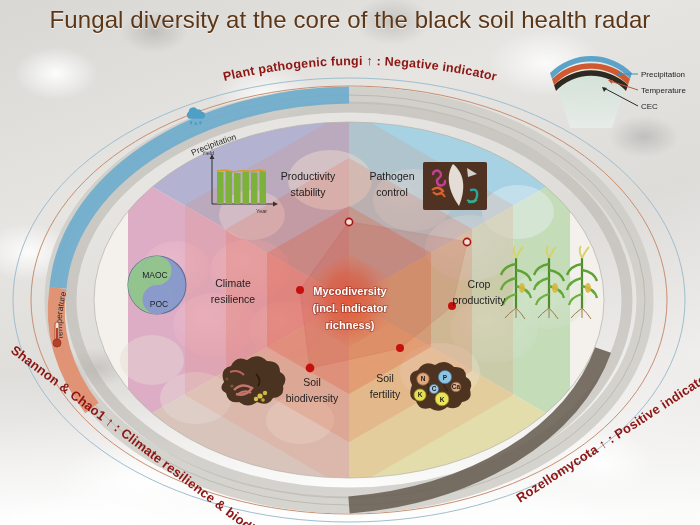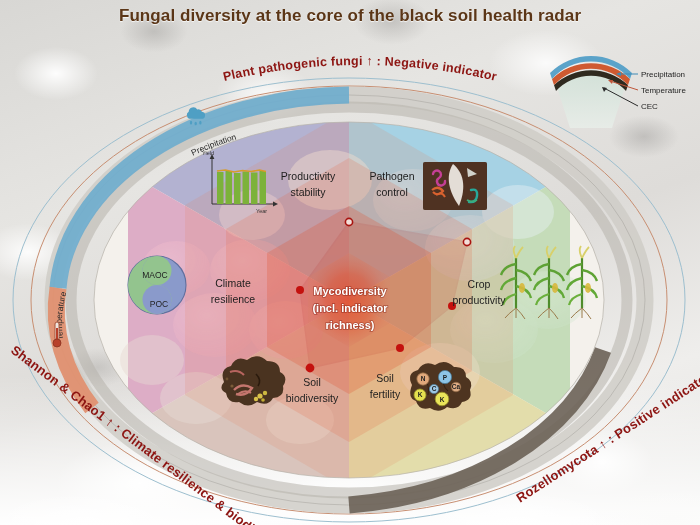--- a/index.html
+++ b/index.html
@@ -41,21 +41,21 @@
       radial-gradient(ellipse 160px 52px at 42% 104%, #fdfdfd, rgba(255,255,255,0) 70%),
       radial-gradient(ellipse 150px 48px at 74% 100%, #ffffff, rgba(255,255,255,0) 70%),
       radial-gradient(ellipse 120px 40px at 96% 96%, #fbfbfa, rgba(255,255,255,0) 70%),
       linear-gradient(to top, rgba(255,255,255,.96), rgba(255,255,255,0));
   }
 
   
   #title {
     position: absolute; top: 6px; left: 0; width: 700px;
     text-align: center;
-    font-size: 17px; font-weight: bold;
+    font-size: 24px; font-weight: normal;
     color: #5b3617;
     letter-spacing: .1px;
     text-shadow: 0 1px 1px rgba(255,255,255,.8);
   }
 
   
   #fig { position: absolute; inset: 0; }
 
   .lbl {
     font-family: "Liberation Sans", sans-serif;

